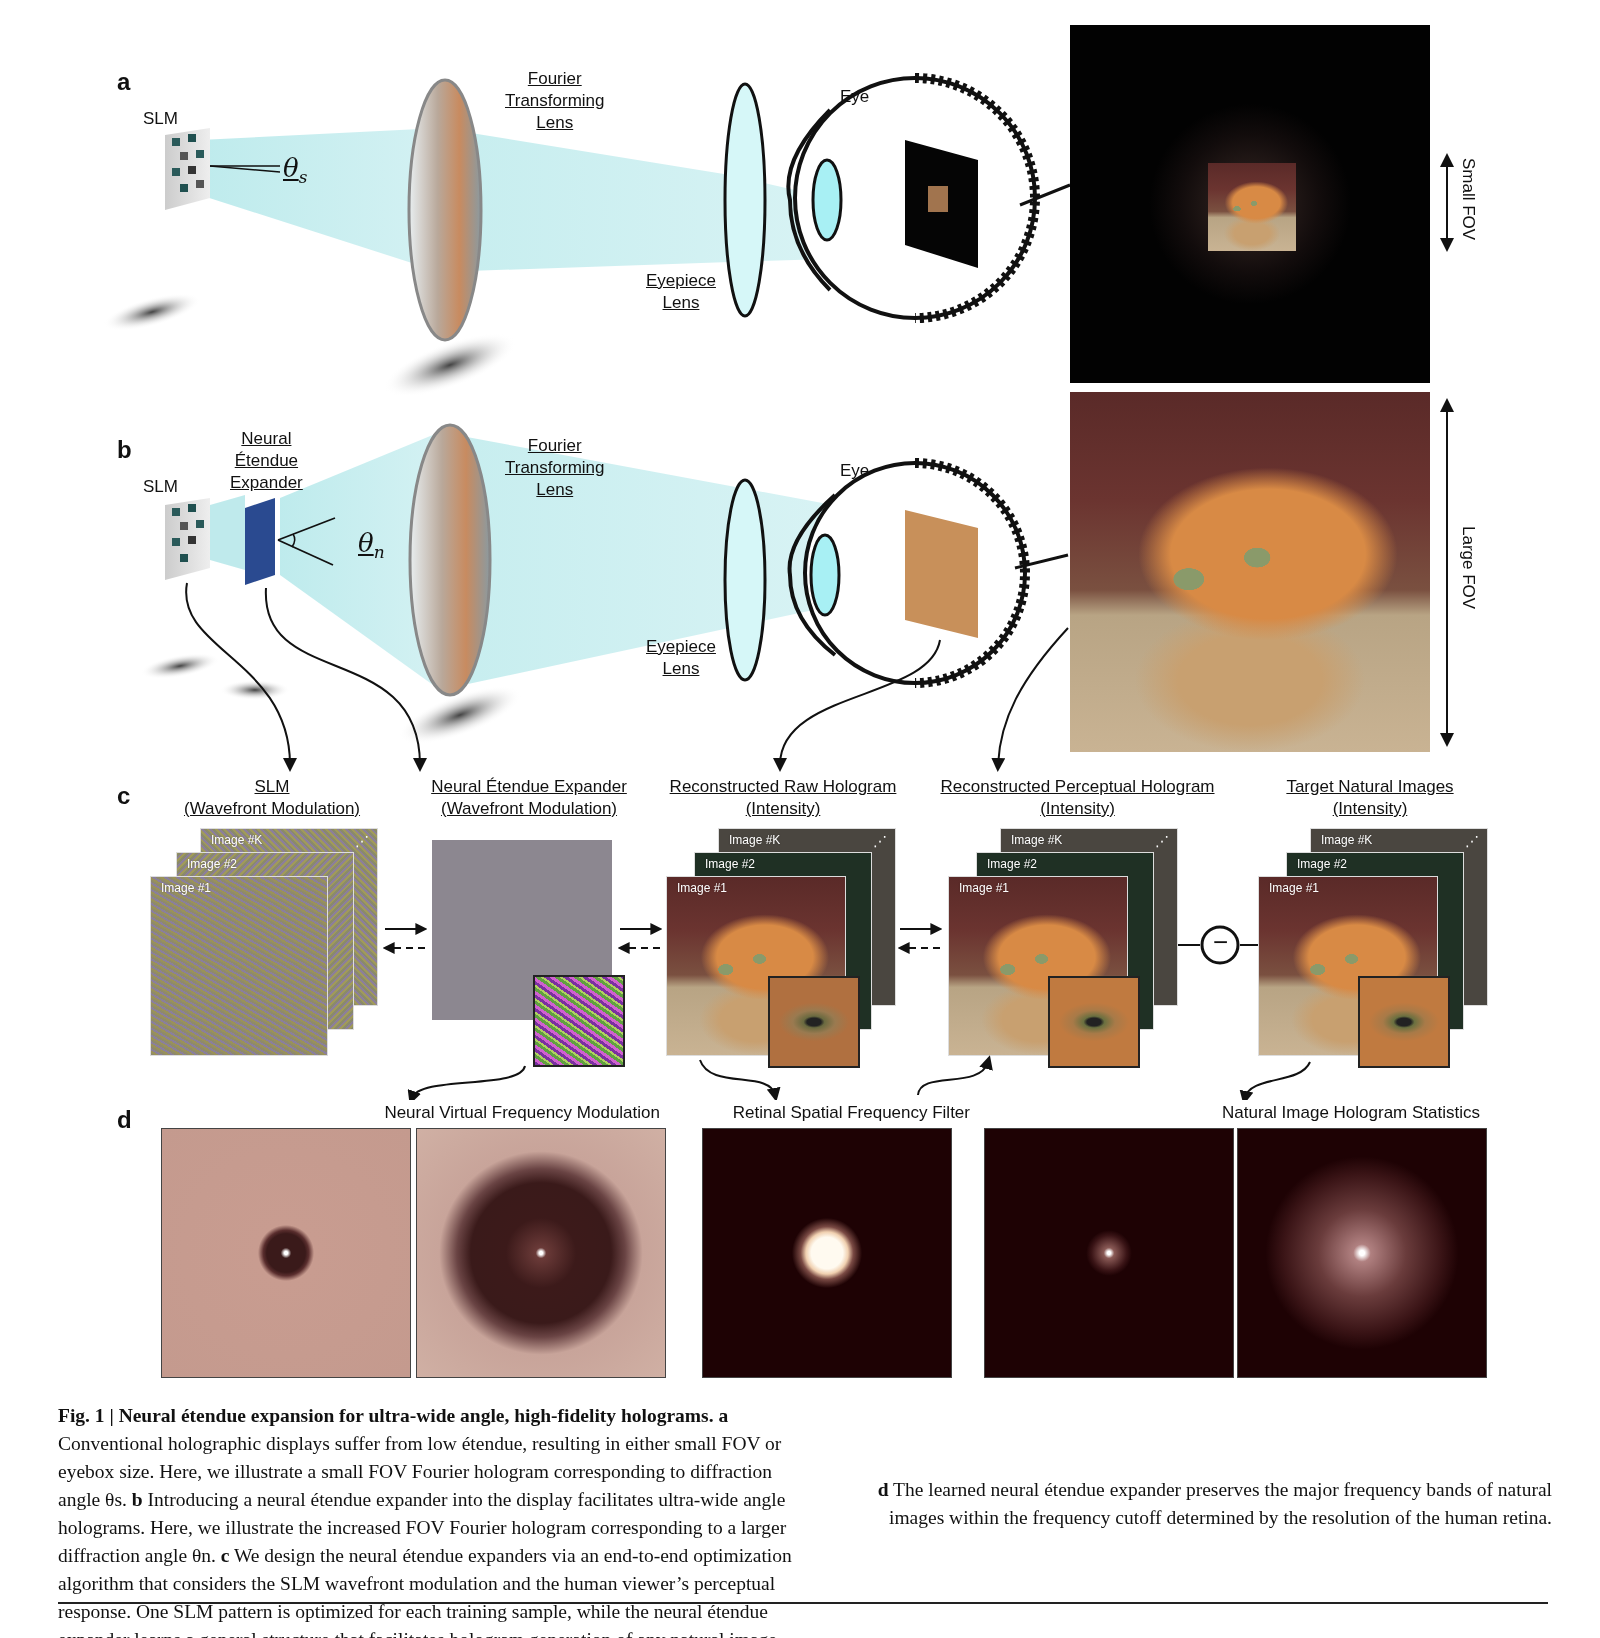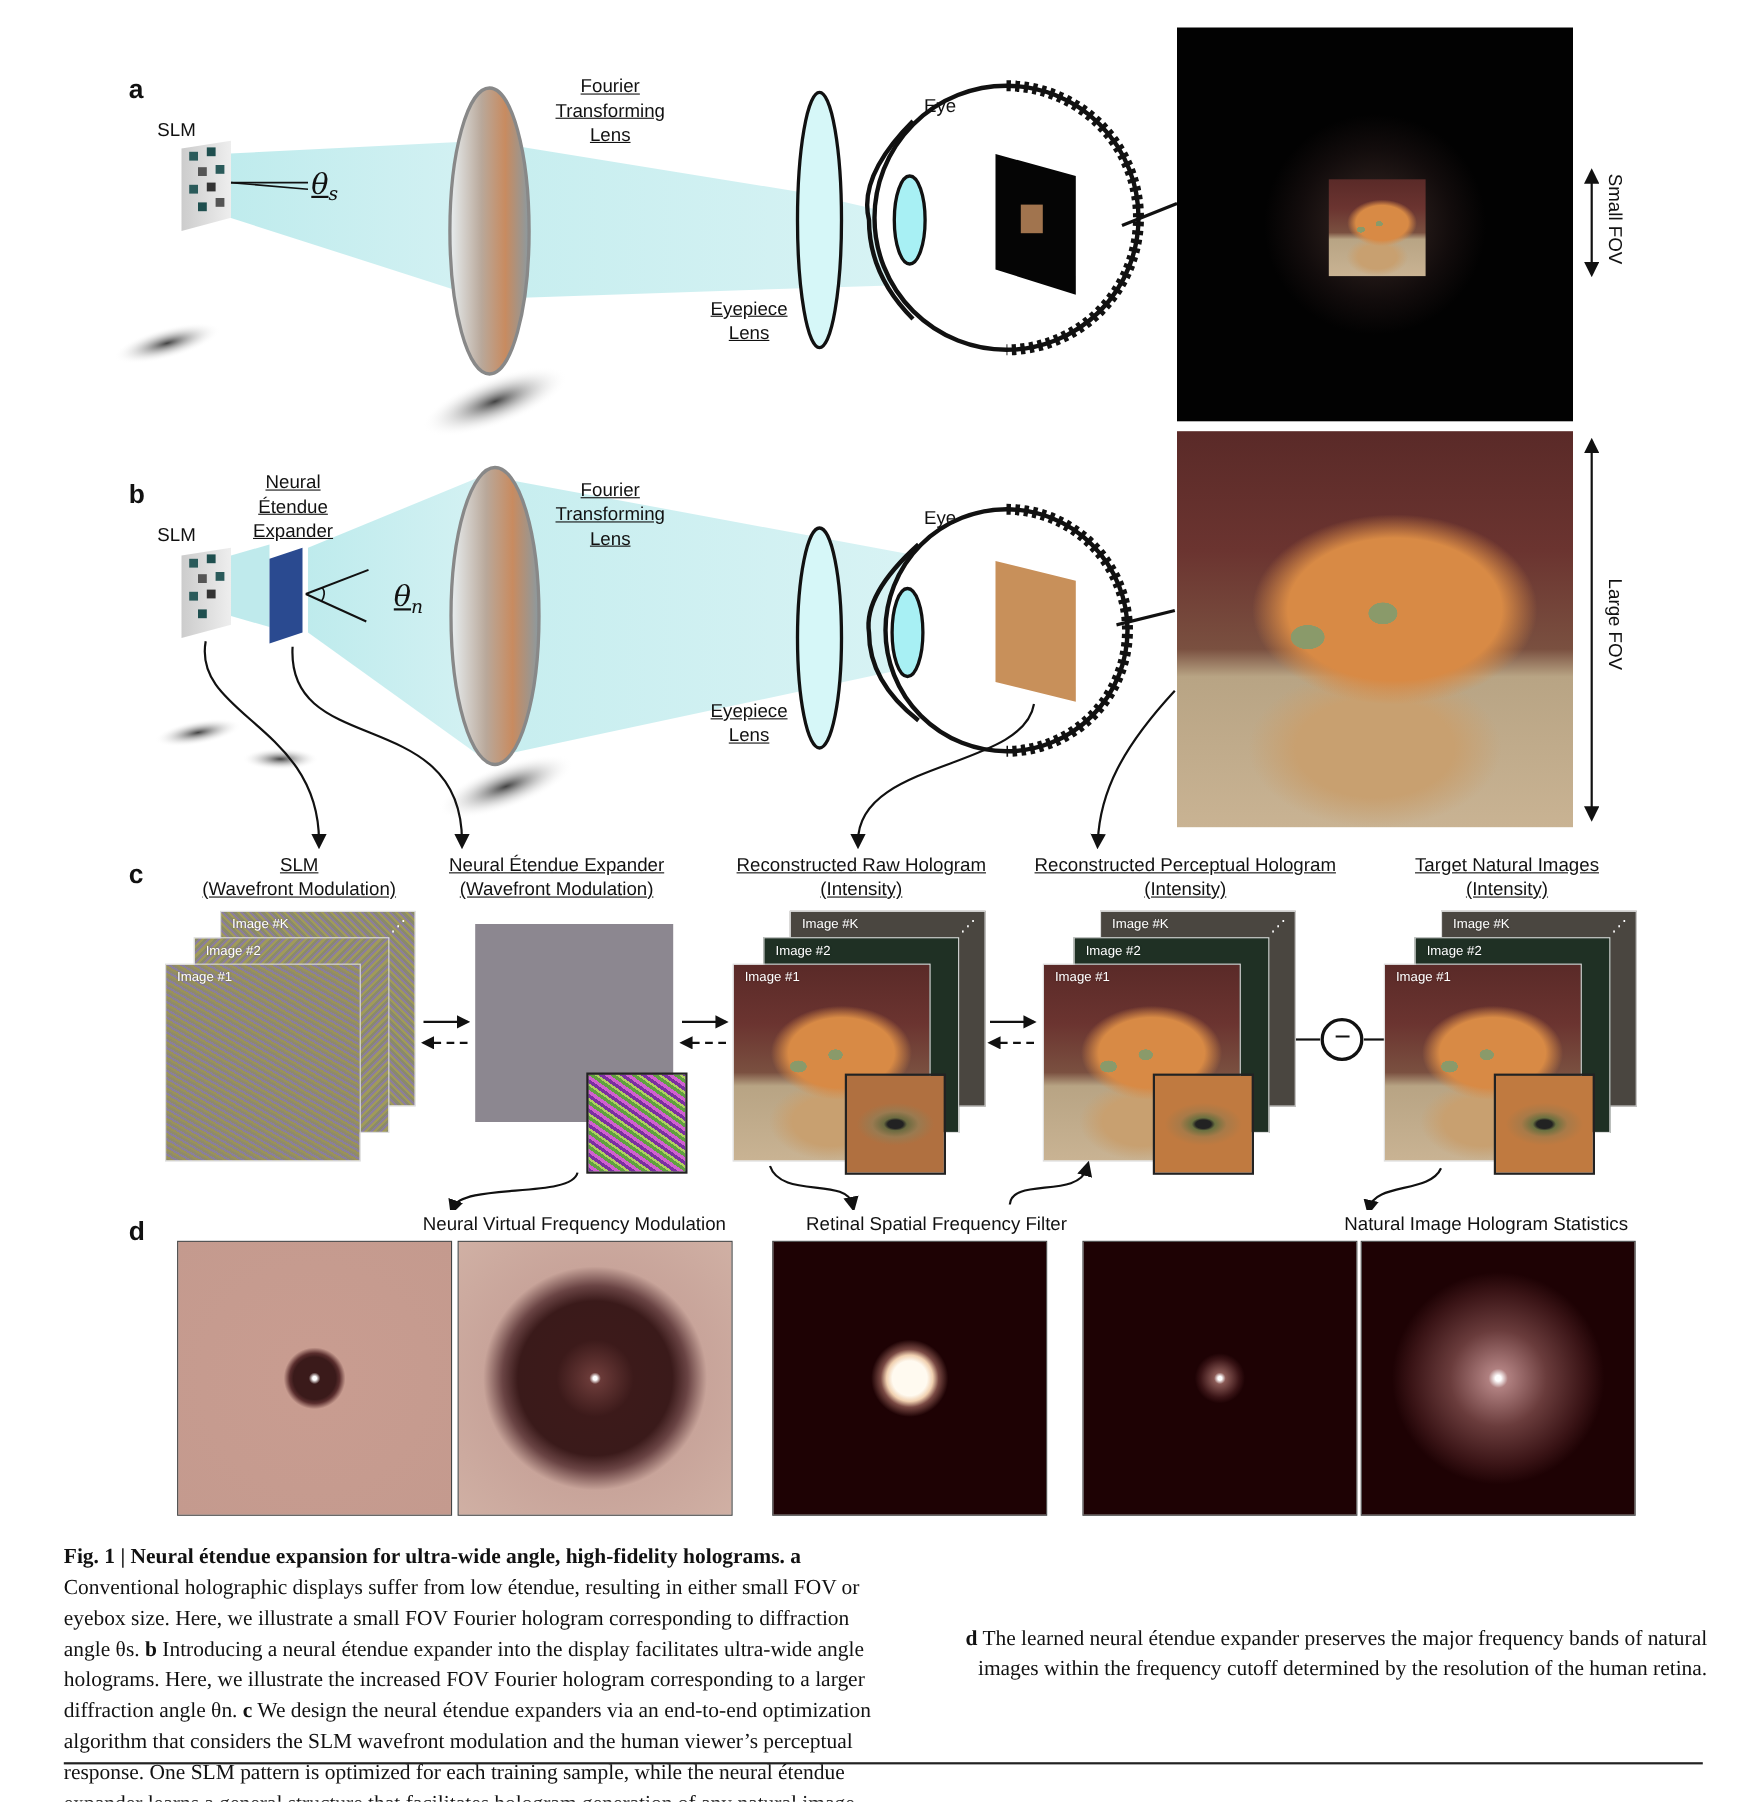--- a/index.html
+++ b/index.html
@@ -181,21 +181,21 @@
 <div class="fov" style="left:1478px;top:526px;">Large FOV</div>
 
 
 <div class="panel-letter" style="left:117px;top:782px;">c</div>
 
 
 <div class="lbl" style="left:172px;top:776px;width:200px;">
     <div>SLM</div>
     <div>(Wavefront Modulation)</div>
   </div>
-<div class="lbl" style="left:396px;top:776px;width:220px;">
+<div class="lbl" style="left:419px;top:776px;width:220px;">
     <div>Neural Étendue Expander</div>
     <div>(Wavefront Modulation)</div>
   </div>
 <div class="lbl" style="left:658px;top:776px;width:250px;">
     <div>Reconstructed Raw Hologram</div>
     <div>(Intensity)</div>
   </div>
 <div class="lbl" style="left:925px;top:776px;width:305px;">
     <div>Reconstructed Perceptual Hologram</div>
     <div>(Intensity)</div>

